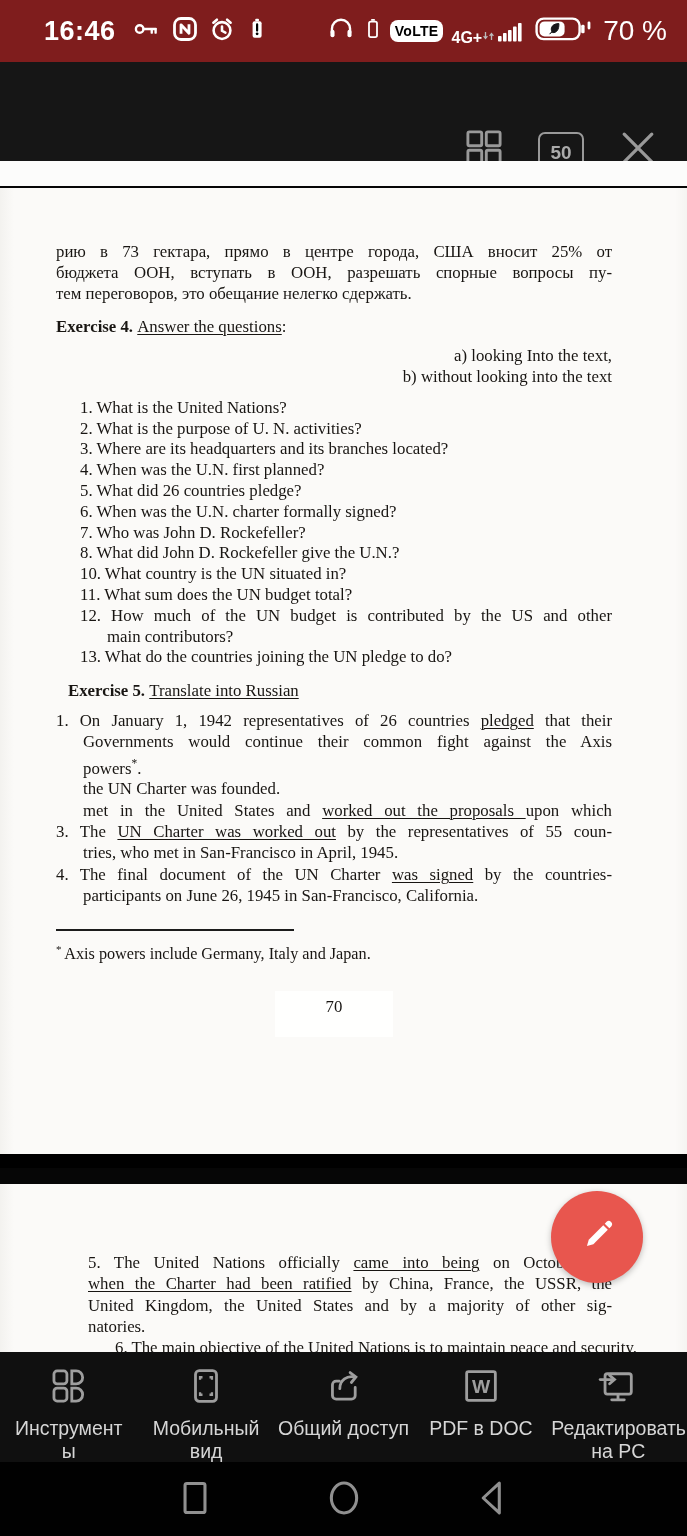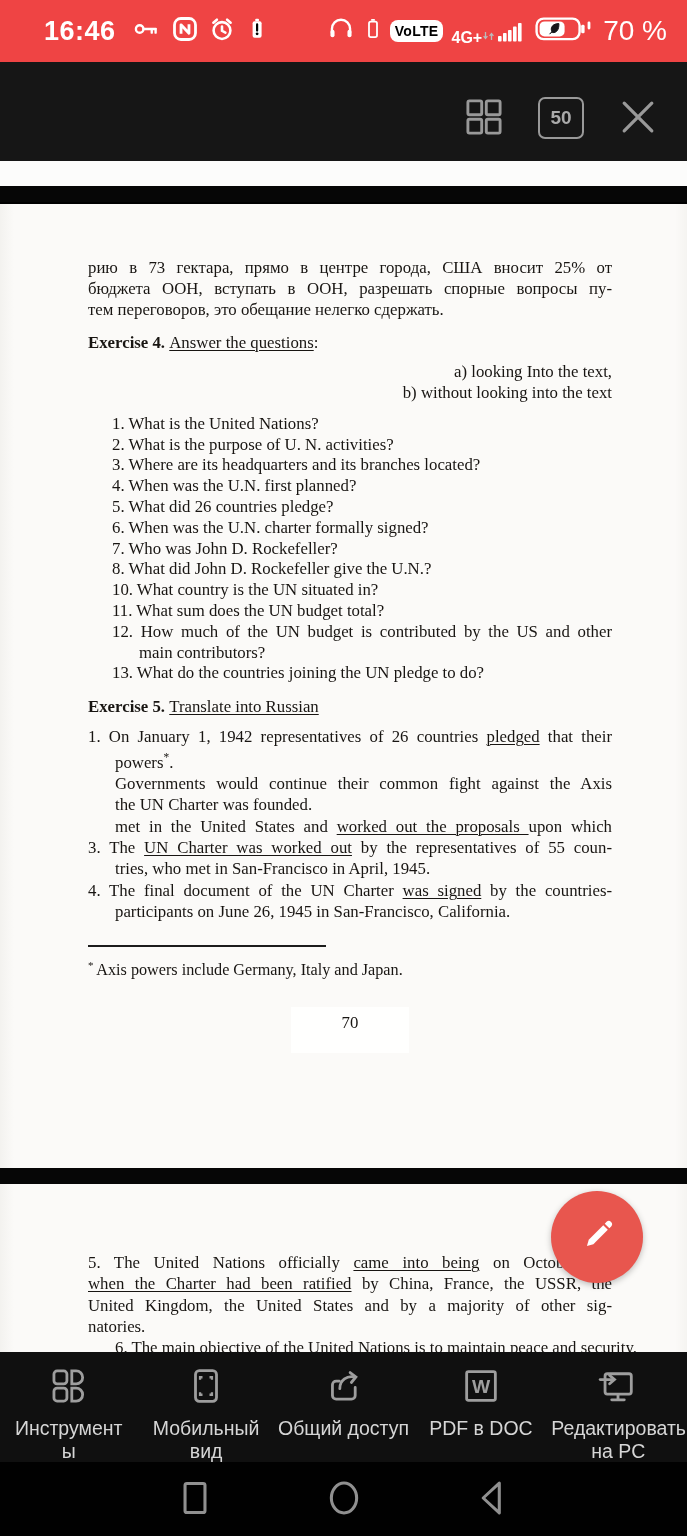--- a/index.html
+++ b/index.html
@@ -4,57 +4,57 @@
 <style>
   html,body{margin:0;padding:0;}
   body{
     width:687px;height:1536px;position:relative;overflow:hidden;
     background:#000;font-family:"Liberation Sans",sans-serif;
     -webkit-font-smoothing:antialiased;
   }
   .band{position:absolute;left:0;width:687px;box-sizing:border-box;}
 
   
-  .status-bar{top:0;height:62px;background:#ef4444;color:#fff;display:flex;align-items:center;padding:0 20px 0 44px;}
+  .status-bar{top:0;height:62px;background:#7f1d1d;color:#fff;display:flex;align-items:center;padding:0 20px 0 44px;}
   .sb-left{display:flex;align-items:center;gap:9px;}
   .sb-time{font-size:27px;font-weight:600;letter-spacing:.5px;margin-right:7px;}
   .sb-right{margin-left:auto;display:flex;align-items:center;gap:8px;}
   .volte-badge{background:#fff;color:#000;font-weight:800;font-size:14px;line-height:1;padding:4px 5px;border-radius:8px;letter-spacing:.3px;}
   .net{display:flex;align-items:flex-end;gap:2px;}
   .net-label{font-size:16px;font-weight:700;line-height:14px;}
   .sb-percent{font-size:28px;font-weight:500;margin-left:2px;}
 
   
-  .pdf-toolbar{top:62px;height:112px;background:#161616;display:flex;justify-content:flex-end;align-items:center;gap:31px;padding-right:26px;}
+  .pdf-toolbar{top:62px;height:112px;background:#161616;display:flex;justify-content:flex-end;align-items:flex-end;gap:31px;padding-right:26px;}
   .tb-btn{display:flex;align-items:center;justify-content:center;background:none;border:none;padding:0;cursor:pointer;}
   .pagebox{width:42px;height:38px;border:2.5px solid #999;border-radius:7px;color:#aaa;font-size:19px;font-weight:700;display:flex;align-items:center;justify-content:center;font-family:"Liberation Sans",sans-serif;}
 
   
   .white-strip{top:161px;height:25px;background:#fcfcfb;}
   .divider1{top:186px;height:16px;background:#060606;}
   .divider2{top:1168px;height:16px;background:#060606;}
 
   .page{background:linear-gradient(90deg,#f3f2ef 0,#fbfaf8 14px,#fbfaf8 calc(100% - 12px),#f5f4f1 100%);
         color:#181512;font-family:"Liberation Serif",serif;font-size:16.8px;}
-  .page1{top:204px;height:966px;padding:54px 75px 0 88px;}
+  .page1{top:188px;height:966px;padding:54px 75px 0 56px;}
   .page2{top:1184px;height:168px;padding:68px 75px 0 88px;overflow:hidden;}
 
   .tline{line-height:20.8px;}
   .ex-items .tline{line-height:21.3px;}
   .just{text-align:justify;text-align-last:justify;}
   .hang{padding-left:27px;}
   .hang .tline.first{text-indent:-27px;}
   .seg.b{font-weight:bold;}
   .seg.u{text-decoration:underline;text-underline-offset:2px;text-decoration-thickness:1px;}
   .seg.sup{vertical-align:super;font-size:.68em;}
 
   .ex-heading{margin-top:13px;}
   .ex-options{margin-top:8px;margin-left:57px;text-align:right;}
   .questions{margin-top:10px;margin-left:24px;}
-  .ex5-heading{margin-top:13px;}
+  .ex5-heading{margin-top:13px;margin-left:12px;}
   .ex-items{margin-top:8px;}
   .foot-rule{margin-top:23px;width:238px;height:2px;background:#1c1c1c;}
   .footnote{margin-top:8px;font-size:16.2px;}
   .pagenum-box{margin:26px auto 0;width:118px;height:46px;background:#fffffe;display:flex;align-items:flex-start;justify-content:center;padding-top:6px;box-sizing:border-box;}
   .partial{white-space:nowrap;line-height:21.3px;}
 
   
   .fab{position:absolute;left:551px;top:1191px;width:92px;height:92px;border-radius:50%;
        background:#E8564E;border:none;display:flex;align-items:center;justify-content:center;
        cursor:pointer;z-index:10;box-shadow:0 2px 6px rgba(0,0,0,.25);}
@@ -212,22 +212,22 @@
         <div class="tline first"><span class="seg">13. What do the countries joining the UN pledge to do?</span></div>
       </div>
   </div>
 
   <div class="ex-heading ex5-heading">
       <div class="tline first"><span class="seg b">Exercise 5. </span><span class="seg u">Translate into Russian</span></div>
     </div>
   <div class="ex-items">
     <div class="hang">
         <div class="tline first just"><span class="seg">1. On January 1, 1942 representatives of 26 countries </span><span class="seg u">pledged</span><span class="seg"> that their</span></div>
+        <div class="tline just"><span class="seg">Governments would continue their common fight against the Axis</span></div>
         <div class="tline"><span class="seg">powers</span><span class="seg sup">*</span><span class="seg">.</span></div>
-        <div class="tline just"><span class="seg">Governments would continue their common fight against the Axis</span></div>
       </div>
     <div class="hang">
         <div class="tline"><span class="seg">the UN Charter was founded.</span></div>
         <div class="tline just"><span class="seg">met in the United States and </span><span class="seg u">worked out the proposals </span><span class="seg">upon which</span></div>
       </div>
     <div class="hang">
         <div class="tline first just"><span class="seg">3. The </span><span class="seg u">UN Charter was worked out</span><span class="seg"> by the representatives of 55 coun-</span></div>
         <div class="tline"><span class="seg">tries, who met in  San-Francisco in April, 1945.</span></div>
       </div>
     <div class="hang">

